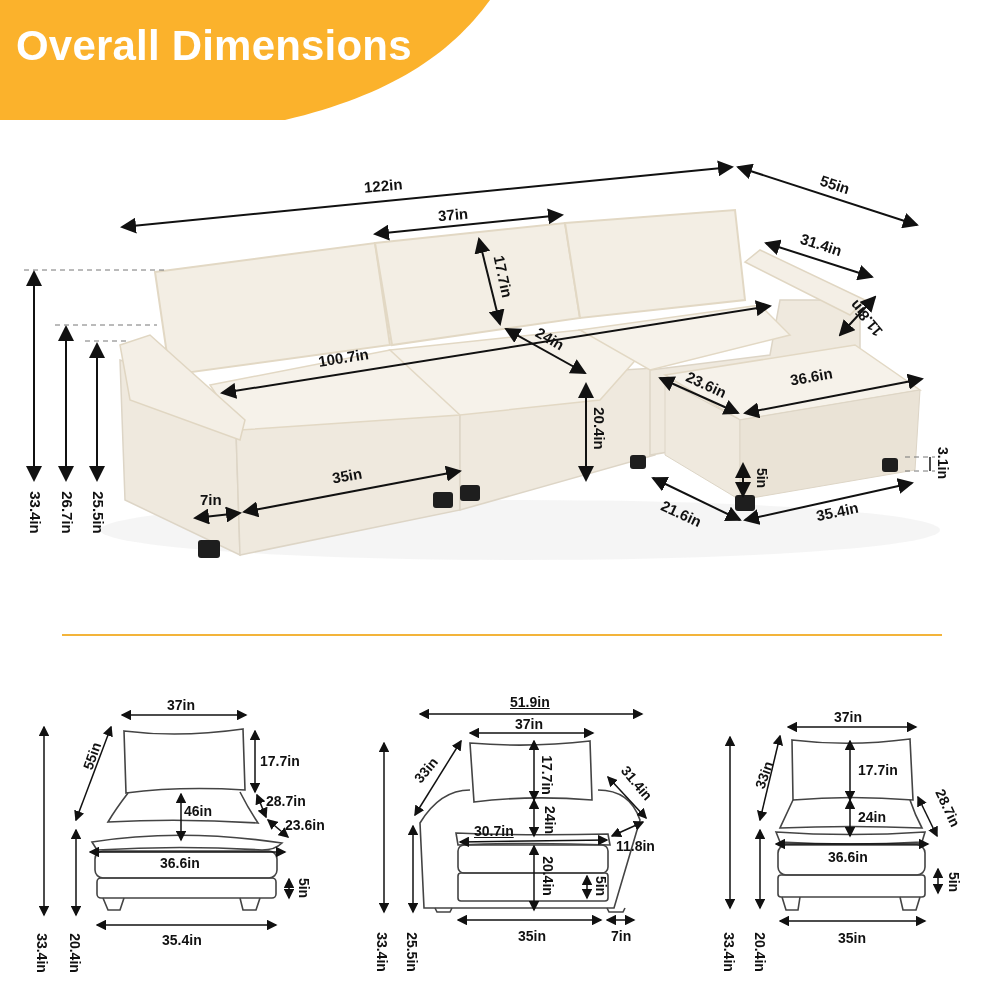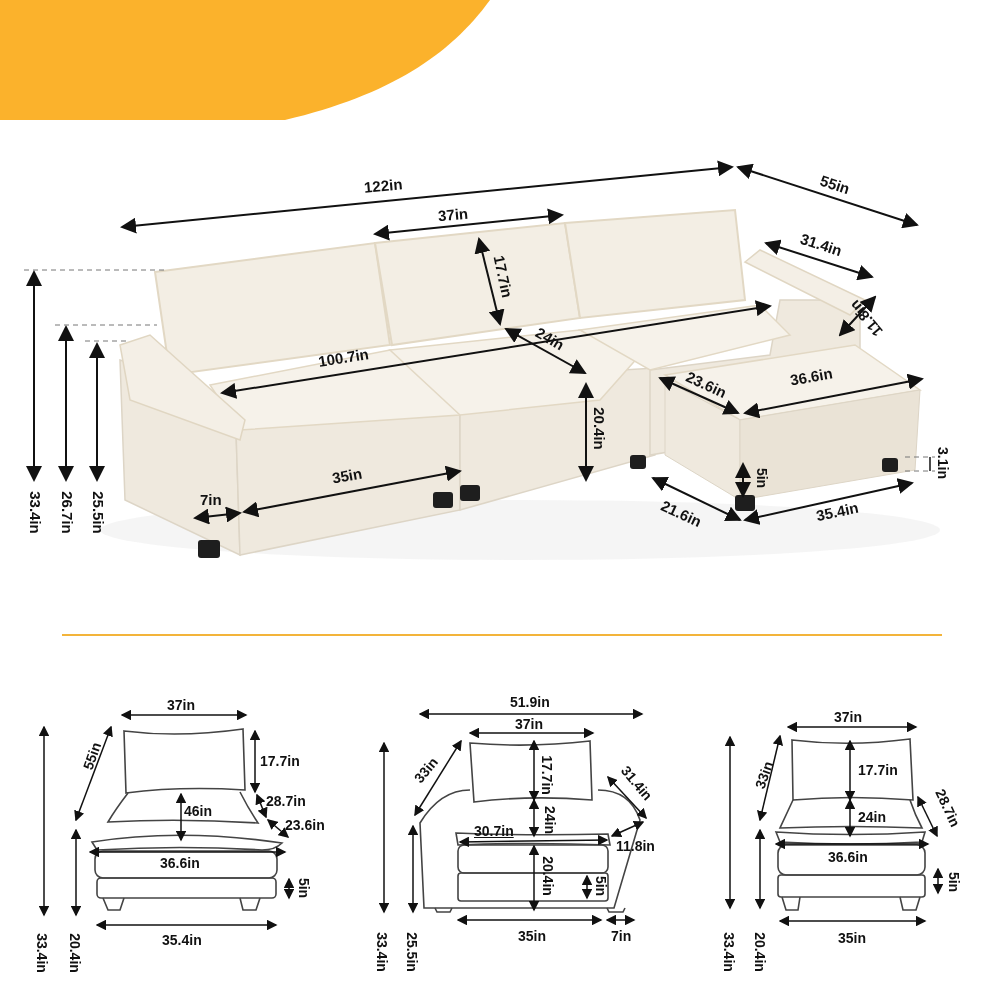--- a/index.html
+++ b/index.html
@@ -12,20 +12,21 @@
   .divider{position:absolute;left:62px;top:634px;width:880px;height:2px;}
 </style>
 </head>
 <body>
 
 <div id="canvas">
 
   <svg class="banner" width="620" height="125" viewBox="0 0 620 125">
     <path d="M0,0 L490,0 C450,55 390,95 285,120 L0,120 Z" fill="#FBB22C"></path>
   </svg>
+  <div class="title">Overall Dimensions</div>
 
   <svg class="layer" width="1000" height="620" viewBox="0 0 1000 620">
     <defs>
       <marker id="ah" markerWidth="8" markerHeight="8" refX="7" refY="4" orient="auto-start-reverse">
         <path d="M0,0 L8,4 L0,8 Z" fill="#111"></path>
       </marker>
     </defs>
 
     <ellipse cx="520" cy="530" rx="420" ry="30" fill="#eeeeee" opacity="0.6"></ellipse>
 
@@ -207,21 +208,21 @@
   <div class="lbl sm" style="left:260px;top:753px;">17.7in</div>
   <div class="lbl sm" style="left:184px;top:803px;">46in</div>
   <div class="lbl sm" style="left:266px;top:793px;">28.7in</div>
   <div class="lbl sm" style="left:285px;top:817px;">23.6in</div>
   <div class="lbl sm" style="left:160px;top:855px;">36.6in</div>
   <div class="lbl sm" style="left:294px;top:880px;transform:rotate(90deg);">5in</div>
   <div class="lbl sm" style="left:22px;top:945px;transform:rotate(90deg);">33.4in</div>
   <div class="lbl sm" style="left:55px;top:945px;transform:rotate(90deg);">20.4in</div>
   <div class="lbl sm" style="left:162px;top:932px;">35.4in</div>
 
-  <div class="lbl sm" style="left:510px;top:694px;">51.9in</div>
+  <div class="lbl sm" style="left:510px;top:694px;text-decoration:underline;">51.9in</div>
   <div class="lbl sm" style="left:515px;top:716px;">37in</div>
   <div class="lbl sm" style="left:412px;top:762px;transform:rotate(-50deg);">33in</div>
   <div class="lbl sm" style="left:527px;top:767px;transform:rotate(90deg);">17.7in</div>
   <div class="lbl sm" style="left:536px;top:812px;transform:rotate(90deg);">24in</div>
   <div class="lbl sm" style="left:617px;top:775px;transform:rotate(50deg);">31.4in</div>
   <div class="lbl sm" style="left:474px;top:823px;text-decoration:underline;">30.7in</div>
   <div class="lbl sm" style="left:616px;top:838px;">11.8in</div>
   <div class="lbl sm" style="left:528px;top:868px;transform:rotate(90deg);">20.4in</div>
   <div class="lbl sm" style="left:591px;top:878px;transform:rotate(90deg);">5in</div>
   <div class="lbl sm" style="left:362px;top:944px;transform:rotate(90deg);">33.4in</div>

